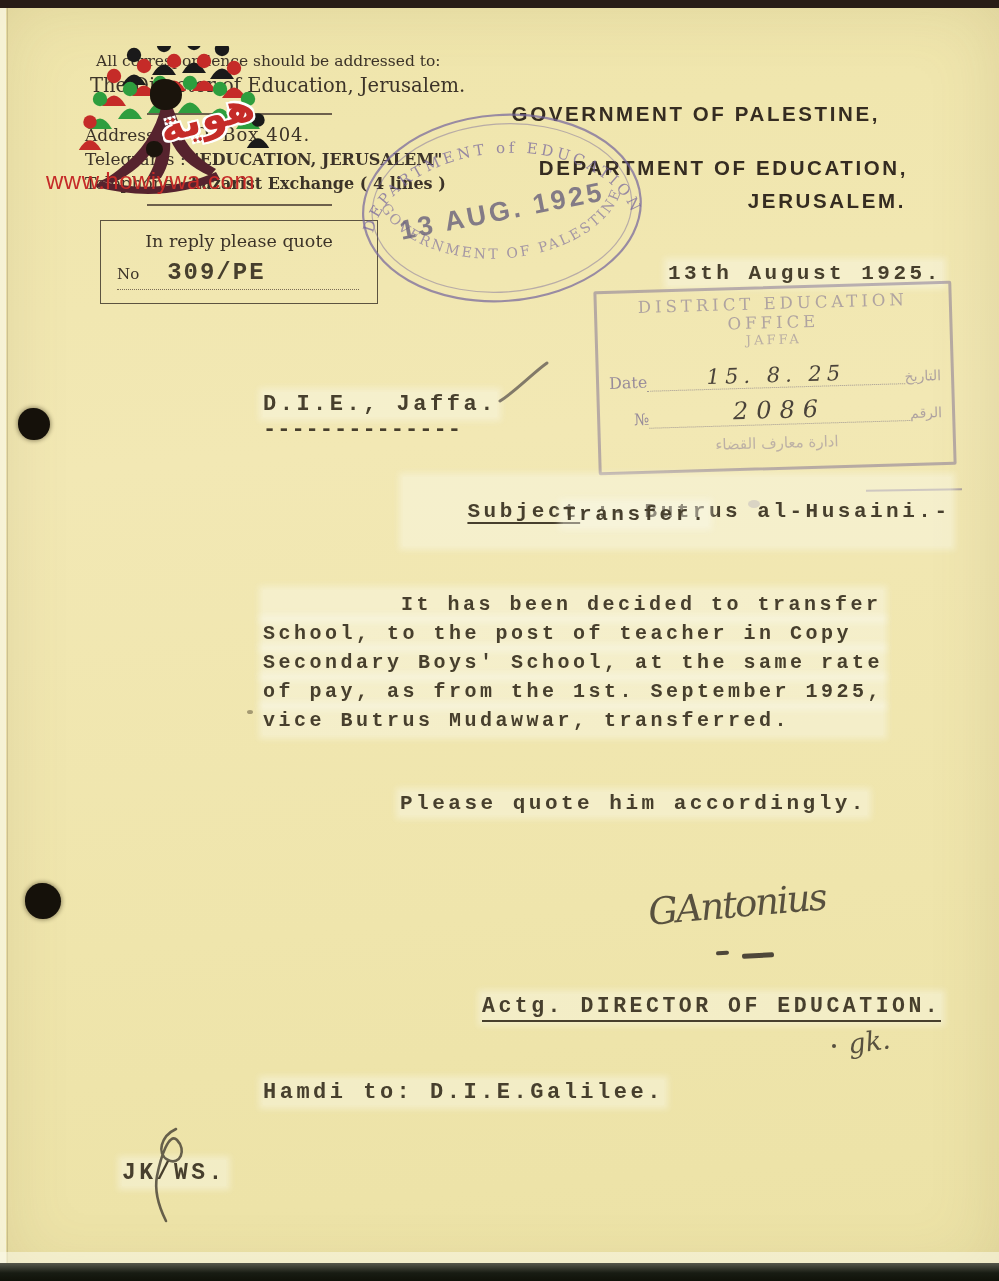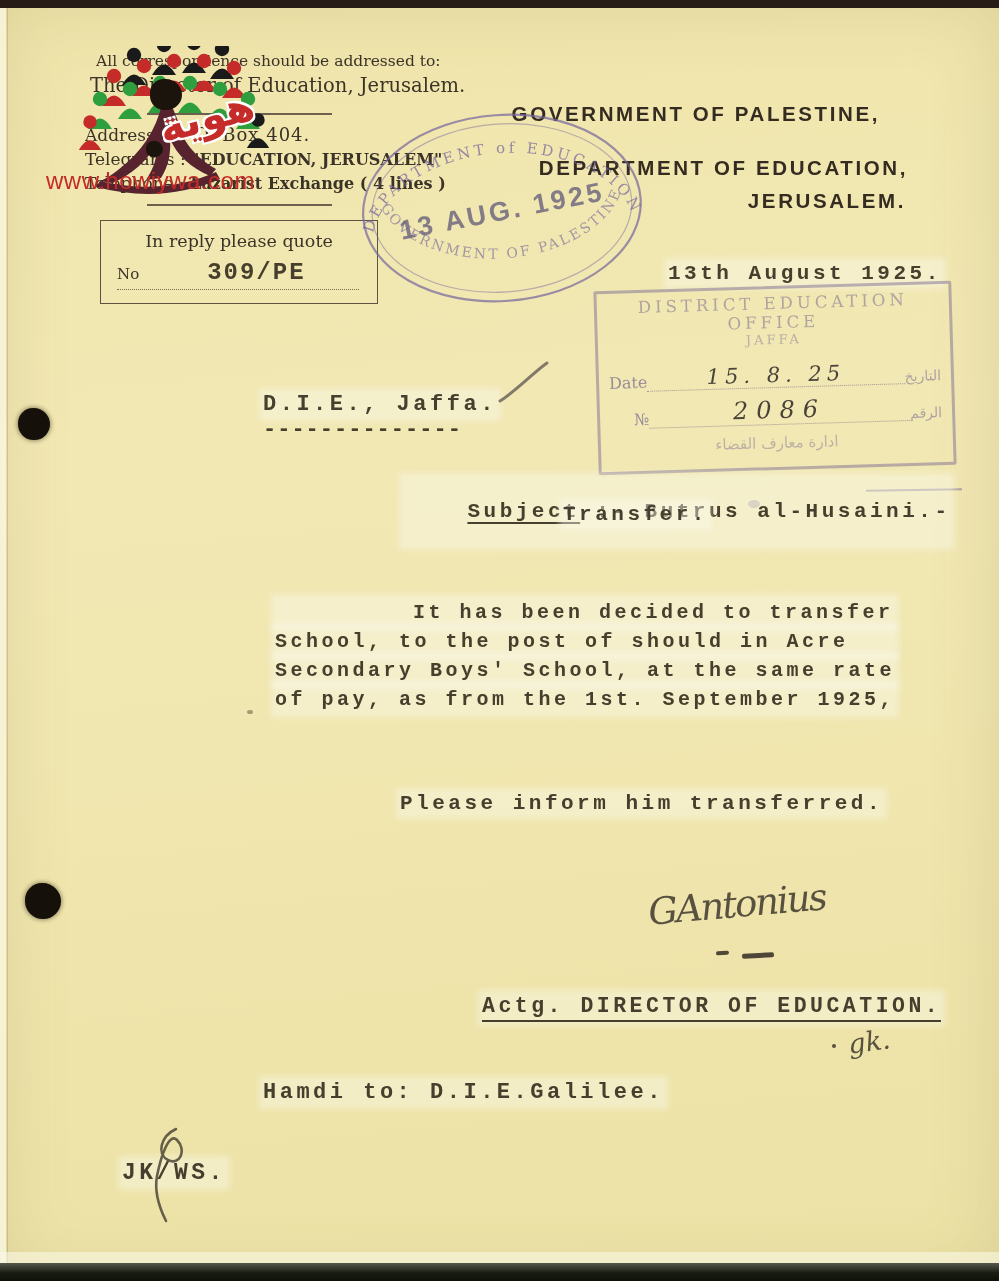--- a/index.html
+++ b/index.html
@@ -54,21 +54,21 @@
     <span style="font-weight:bold;font-size:16px;">"EDUCATION, JERUSALEM"</span>
   </div>
   <div class="abs serif" style="left:85px;top:173px;font-size:17px;">
     <span>Telephone :</span>
     <span style="font-weight:bold;font-size:16px;">Lazarist Exchange ( 4 lines )</span>
   </div>
   <div class="abs rule" style="left:147px;top:204px;width:185px;"></div>
 
   <div class="abs" style="left:100px;top:220px;width:276px;height:82px;border:1.5px solid #5c5340;">
     <div class="serif" style="text-align:center;margin-top:10px;font-size:17.5px;">In reply please quote</div>
-    <div style="display:flex;align-items:baseline;margin:8px 18px 0 16px;border-bottom:1px dotted #7a6c55;padding-bottom:3px;gap:40px;">
+    <div style="display:flex;align-items:baseline;margin:8px 18px 0 16px;border-bottom:1px dotted #7a6c55;padding-bottom:3px;">
       <span class="serif" style="font-size:15px;">No</span>
       <span class="t" style="font-size:24px;margin-left:28px;letter-spacing:2px;">309/PE</span>
     </div>
   </div>
 
   <div class="abs headline" style="left:500px;top:102px;width:408px;padding-right:28px;box-sizing:border-box;">GOVERNMENT OF PALESTINE,</div>
   <div class="abs headline" style="left:500px;top:156px;width:408px;">DEPARTMENT OF EDUCATION,</div>
   <div class="abs headline" style="left:500px;top:189px;width:406px;">JERUSALEM.</div>
 
   <svg class="abs" style="left:352px;top:100px;transform:rotate(-4deg);" width="300" height="218" viewBox="0 0 300 218">
@@ -113,29 +113,30 @@
 
   <svg class="abs" style="left:492px;top:360px;" width="62" height="46" viewBox="0 0 62 46">
     <path d="M8,41 C24,31 42,12 55,3" fill="none" stroke="#6e665c" stroke-width="3" stroke-linecap="round" opacity=".85"></path>
   </svg>
 
   <div class="abs t hl" style="left:403px;top:477px;font-size:21px;">
     <span class="subj-u">Subject</span><span> :- </span><span>Butrus al-Husaini.-</span>
   </div>
   <div class="abs t hl" style="left:563px;top:503px;font-size:21px;">Transfer.</div>
 
-  <div class="abs" style="left:275px;top:590px;line-height:29px;margin-top:8px;">
+  <div class="abs" style="left:263px;top:590px;line-height:29px;">
     <div class="t hl" style="padding-left:138px;">It has been decided to transfer</div>
-    <div class="t hl">School, to the post of should in Acre</div>
+    <div class="t hl">School, to the post of teacher in Copy</div>
     <div class="t hl">Secondary Boys' School, at the same rate</div>
     <div class="t hl">of pay, as from the 1st. September 1925,</div>
+    <div class="t hl">vice Butrus Mudawwar, transferred.</div>
   </div>
   <div class="abs" style="left:247px;top:710px;width:6px;height:4px;background:rgba(70,60,40,.45);border-radius:50%;"></div>
 
-  <div class="abs t hl" style="left:400px;top:792px;font-size:21px;">Please inform him transferred.</div>
+  <div class="abs t hl" style="left:400px;top:792px;font-size:21px;">Please quote him accordingly.</div>
 
   <div class="abs hand" style="left:648px;top:883px;font-size:37px;letter-spacing:-2px;transform:rotate(-5deg);">GAntonius</div>
   <div class="abs" style="left:716px;top:951px;width:13px;height:4px;background:#4e4739;transform:rotate(-4deg);border-radius:2px;"></div>
   <div class="abs" style="left:742px;top:953px;width:32px;height:5px;background:#4e4739;transform:rotate(-3deg);border-radius:2px;"></div>
 
   <div class="abs t hl u2" style="left:482px;top:994px;font-size:21.5px;">Actg. DIRECTOR OF EDUCATION.</div>
   <div class="abs" style="left:832px;top:1044px;width:4px;height:4px;background:#57503f;border-radius:50%;"></div>
   <div class="abs hand" style="left:848px;top:1026px;font-size:27px;transform:rotate(-8deg);">gk.</div>
 
   <div class="abs t hl" style="left:263px;top:1080px;font-size:22px;">Hamdi to: D.I.E.Galilee.</div>

